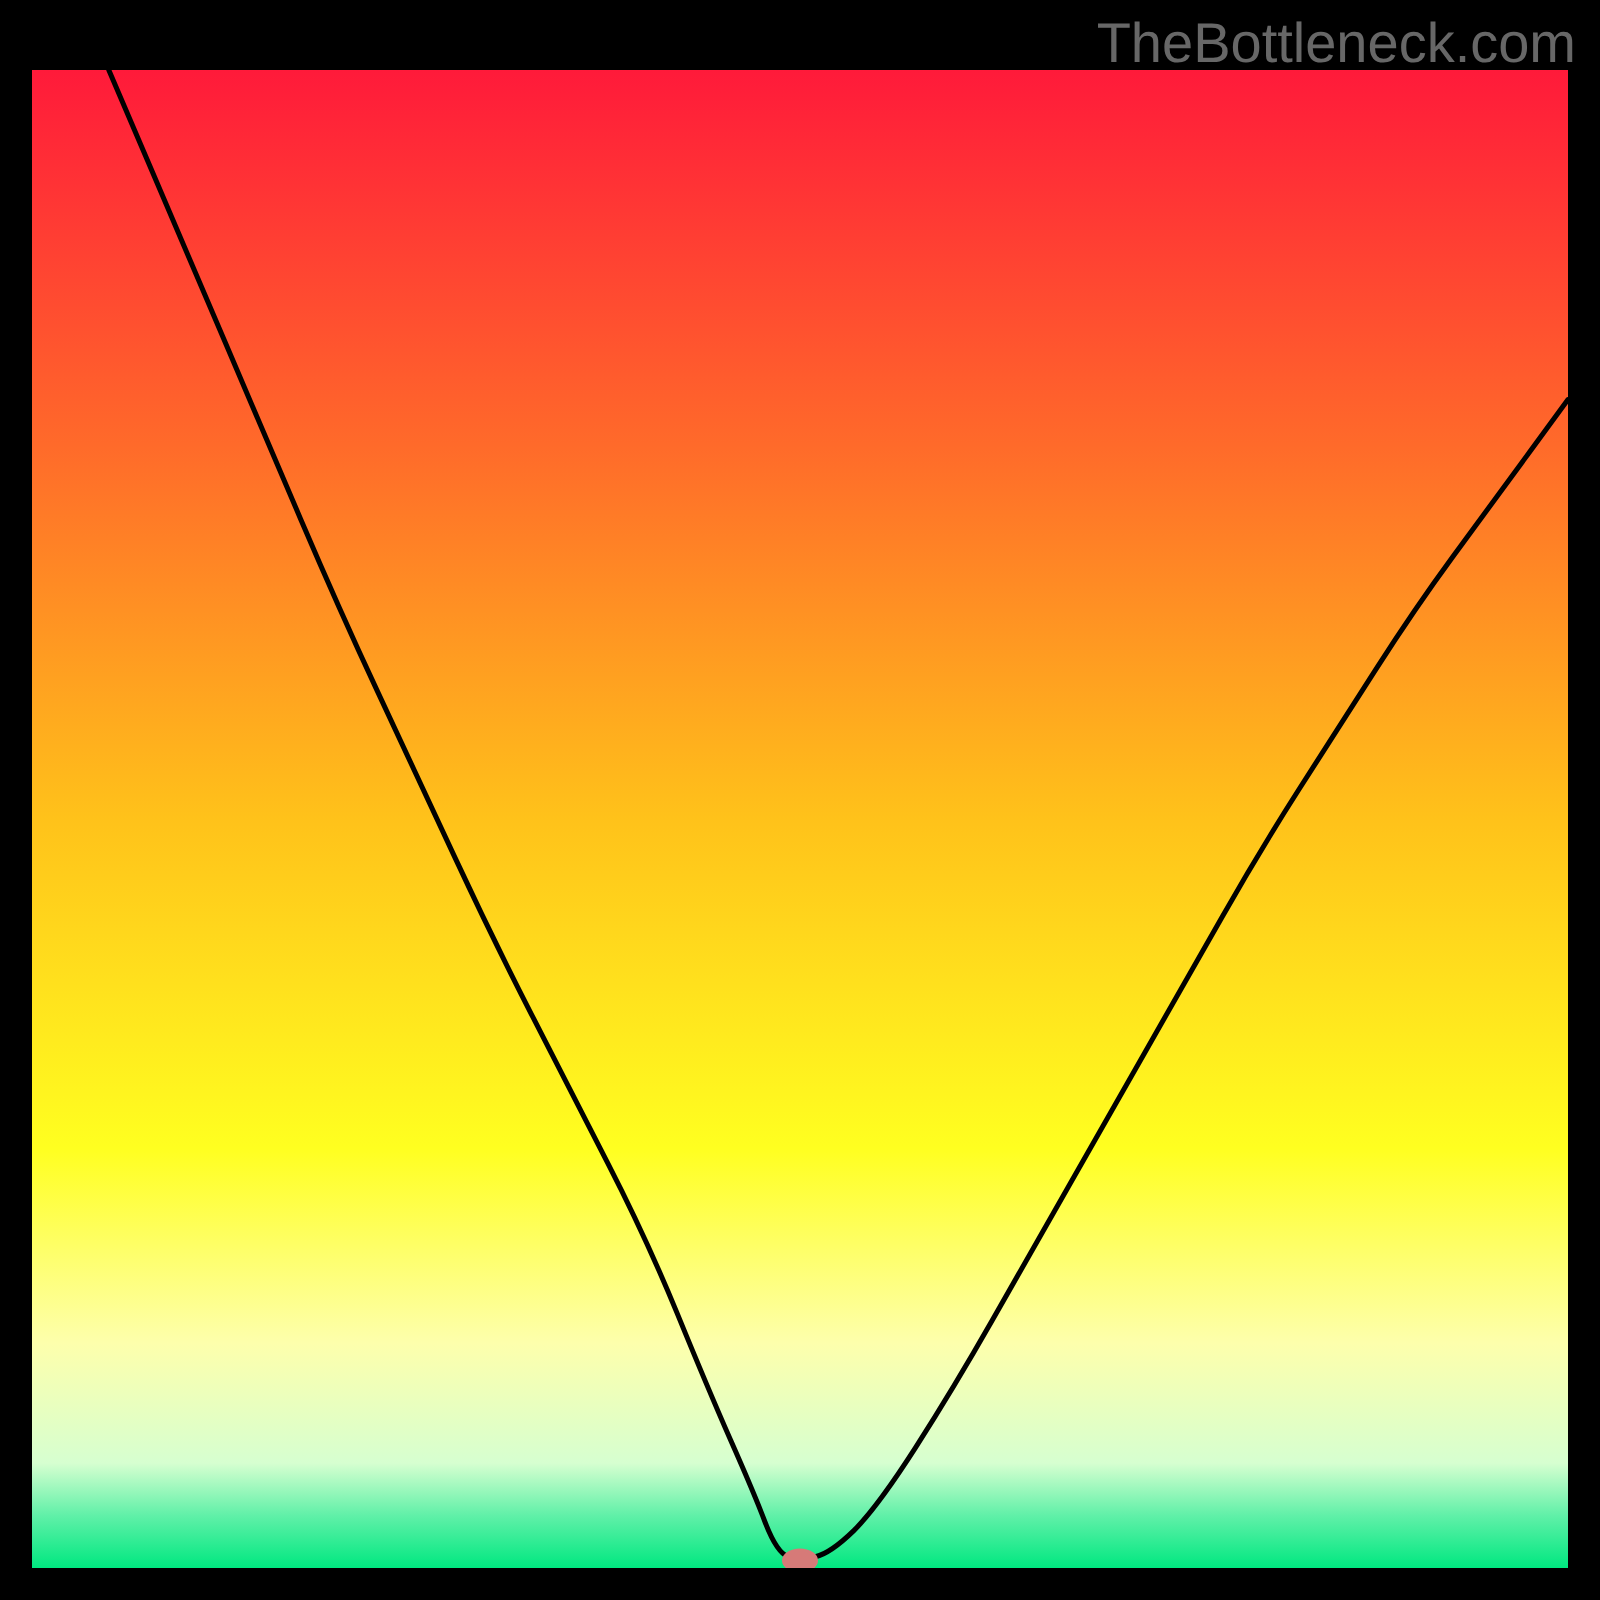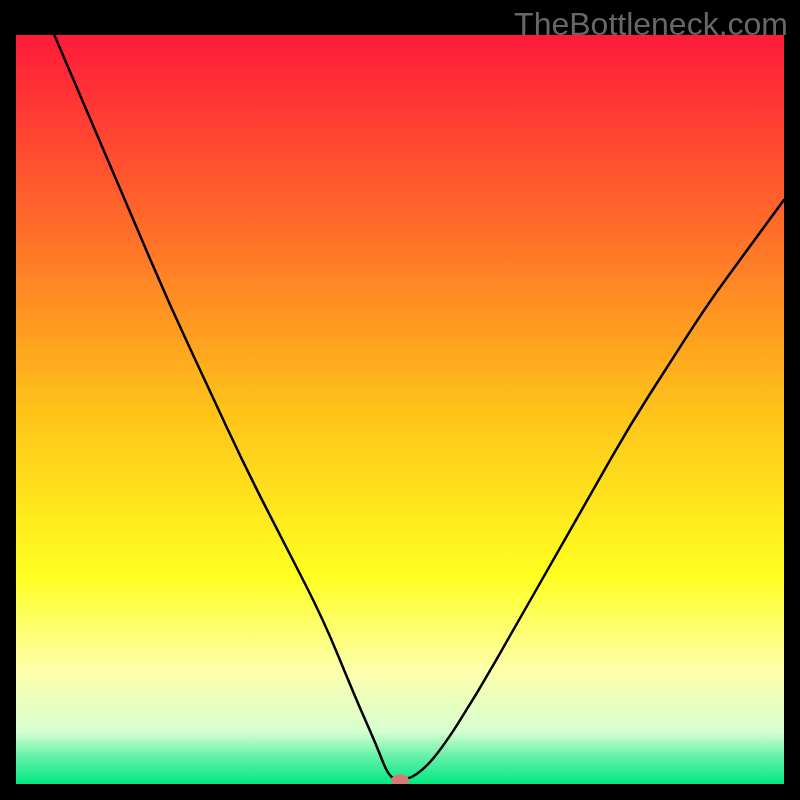--- a/index.html
+++ b/index.html
@@ -23,21 +23,21 @@
     top: 35px;
     width: 768px;
     height: 749px;
     
   }
   .watermark {
     position: absolute;
     top: 6px;
     right: 12px;
     color: #676767;
-    font-size: 32px;
+    font-size: 28px;
     font-weight: 400;
     letter-spacing: 0px;
   }
   svg { display: block; }
 </style>
 </head>
 <body>
 
 <div class="frame">
   <div class="watermark">TheBottleneck.com</div>

